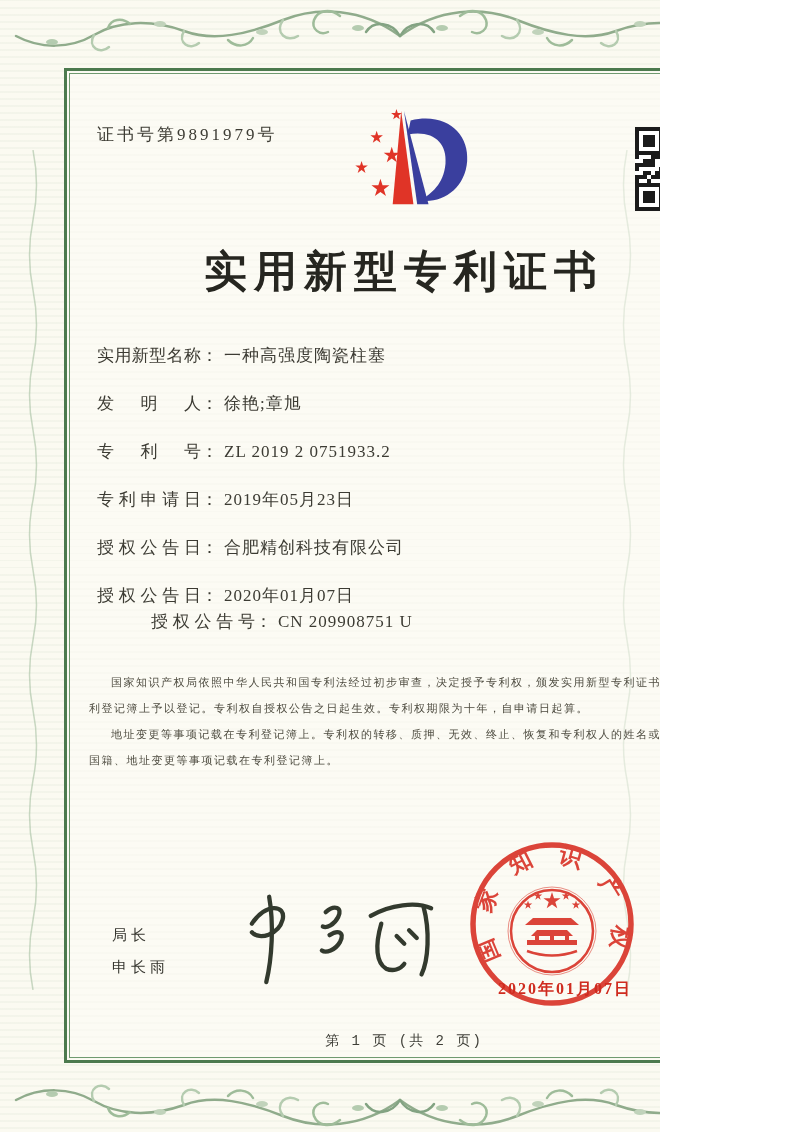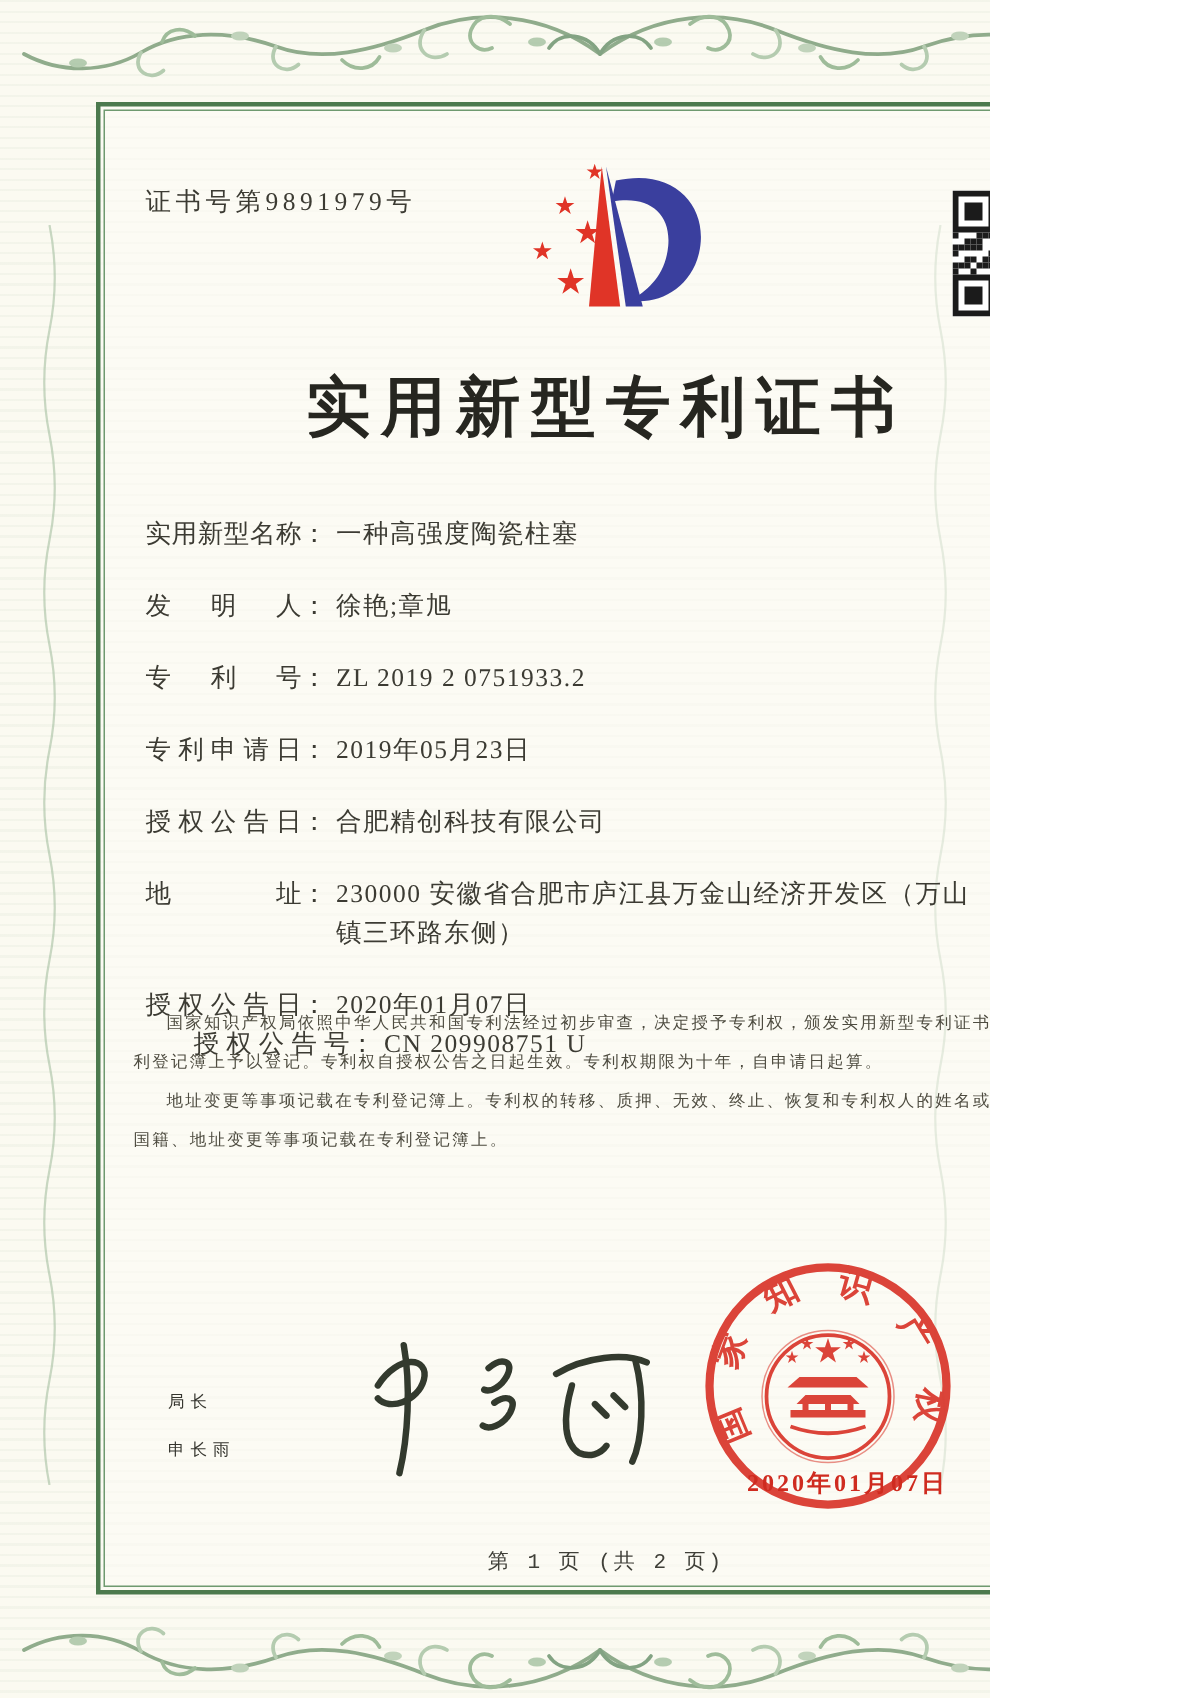--- a/index.html
+++ b/index.html
@@ -33,27 +33,27 @@
   .fields{position:absolute; left:30px; right:26px; top:272px;}
   .f-row{margin-bottom:22px; line-height:26px; font-size:17px;}
   .f-label{
     display:inline-block; width:104px; vertical-align:top;
     text-align:justify; text-align-last:justify; text-justify:inter-character;
   }
   .f-colon{display:inline-block; vertical-align:top; margin-right:6px;}
   .f-value{display:inline-block; vertical-align:top; max-width:430px; letter-spacing:1px;}
   .grant-row{display:flex; margin-top:0;flex-direction:column;}
   .grant-row .pair{white-space:nowrap;}
-  .grant-row .pair + .pair{margin-left:32px;}
+  .grant-row .pair + .pair{margin-left:54px;}
   .body-text{
     position:absolute; left:22px; right:40px; top:598px;
     font-size:11px; line-height:26px; color:#4e4c40; letter-spacing:1.5px;
   }
   .body-text p{margin:0; text-indent:2em;}
-  .director{position:absolute; left:45px; top:848px; font-size:11px; line-height:32px; letter-spacing:4px; color:#35352e;}
+  .director{position:absolute; left:45px; top:848px; font-size:15px; line-height:32px; letter-spacing:4px; color:#35352e;}
   .sig{position:absolute; left:160px; top:812px; width:230px; height:110px;}
   .seal{position:absolute; left:400px; top:768px; width:170px; height:170px; opacity:.92;}
   .seal-date{
     position:absolute; left:408px; top:908px; width:180px; text-align:center;
     color:#cf2b1f; font-size:16px; font-weight:bold; letter-spacing:2px;
   }
   .page-num{position:absolute; left:0; width:100%; top:961px; text-align:center; font-size:14px; letter-spacing:2px; color:#3f3f38;font-family:Liberation Mono, monospace;}
   .back-note{
     position:absolute; left:0; width:100%; top:1078px; text-align:center;
     font-size:15px; letter-spacing:3px; color:#4a5a45; font-style:italic;
@@ -282,23 +282,20 @@
       </div>
       <div class="f-row">
         <span class="f-label">专利号</span><span class="f-colon">：</span><span class="f-value">ZL 2019 2 0751933.2</span>
       </div>
       <div class="f-row">
         <span class="f-label">专利申请日</span><span class="f-colon">：</span><span class="f-value">2019年05月23日</span>
       </div>
       <div class="f-row">
         <span class="f-label">授权公告日</span><span class="f-colon">：</span><span class="f-value">合肥精创科技有限公司</span>
       </div>
-      <div class="f-row">
-        <span class="f-label">地址</span><span class="f-colon">：</span><span class="f-value">230000 安徽省合肥市庐江县万金山经济开发区（万山镇三环路东侧）</span>
-      </div>
       <div class="f-row grant-row">
         <span class="pair"><span class="f-label">授权公告日</span><span class="f-colon">：</span><span class="f-value">2020年01月07日</span></span>
         <span class="pair"><span class="f-label">授权公告号</span><span class="f-colon">：</span><span class="f-value">CN 209908751 U</span></span>
       </div>
     </div>
 
     <div class="body-text">
       <p>国家知识产权局依照中华人民共和国专利法经过初步审查，决定授予专利权，颁发实用新型专利证书并在专利登记簿上予以登记。专利权自授权公告之日起生效。专利权期限为十年，自申请日起算。</p>
       <p>地址变更等事项记载在专利登记簿上。专利权的转移、质押、无效、终止、恢复和专利权人的姓名或名称、国籍、地址变更等事项记载在专利登记簿上。</p>
     </div>

